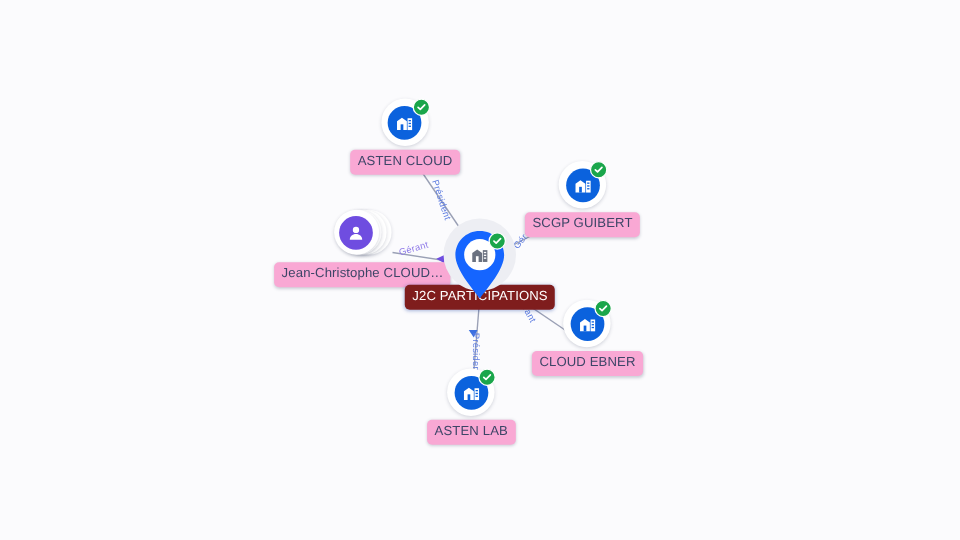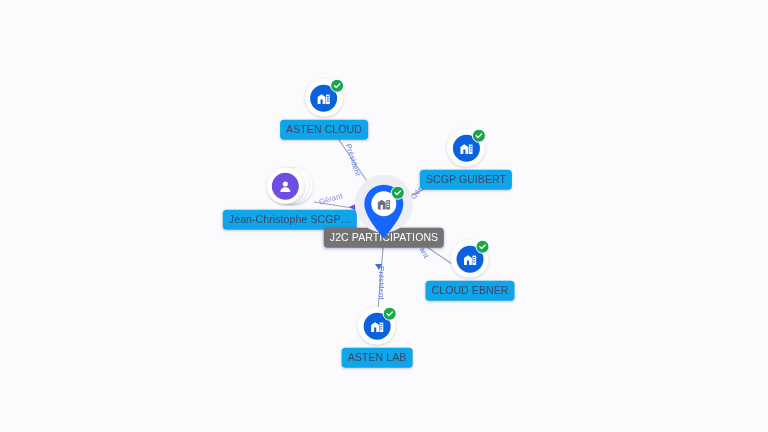--- a/index.html
+++ b/index.html
@@ -142,32 +142,32 @@
     justify-content: center;
     box-sizing: border-box;
   }
   .badge svg { display: block; }
   .badge.on-disc { right: -1px; top: 0px; }
   .badge.on-pin  { right: 2px;  top: 3px; }
 
   
   .label {
     margin-top: 3px;
-    background: #0ea5e9;
+    background: #f9a8d4;
     color: #3d4567;
     font-size: 10.5px;
     line-height: 1;
     padding: 4px 6px 5px 6px;
     border-radius: 4px;
     white-space: nowrap;
     box-shadow: 0 1px 2.5px rgba(40,50,80,0.22);
     letter-spacing: 0.1px;
   }
   .label.selected {
-    background: #737373;
+    background: #7f1d1d;
     color: #ffffff;
     box-shadow: 0 1px 3px rgba(20,60,160,0.35);
   }
   .label.person { color: #3d4567; }
 
   
   .edge-label {
     position: absolute;
     font-size: 7.5px;
     line-height: 1;
@@ -260,21 +260,21 @@
       <div class="person-card c3"></div>
       <div class="person-card front">
         <div class="person-inner">
           <svg width="15" height="15" viewBox="0 0 16 16">
             <circle cx="8" cy="5.5" r="2.7" fill="#ffffff"></circle>
             <path d="M2.7 14c0-3 2.4-4.9 5.3-4.9s5.3 1.9 5.3 4.9z" fill="#ffffff"></path>
           </svg>
         </div>
       </div>
     </div>
-    <div class="label person">Jean-Christophe SCGP…</div>
+    <div class="label person">Jean-Christophe CLOUD…</div>
   </div>
 
   <div class="node" style="left:470px; top:270px;">
     <div class="company-disc">
       <div class="company-inner">
         <svg width="15" height="15" viewBox="0 0 16 16">
           <path d="M1.6 14.2V6.6l4.2-3 4.2 3v7.6z" fill="#ffffff"></path>
           <rect x="10.6" y="4.1" width="3.9" height="10.1" fill="#ffffff"></rect>
           <rect x="11.5" y="5.6" width="2" height="1.1" fill="#0b62dd"></rect>
           <rect x="11.5" y="8" width="2" height="1.1" fill="#0b62dd"></rect>
@@ -284,21 +284,21 @@
       </div>
       <div class="badge on-disc">
         <svg width="8" height="8" viewBox="0 0 10 10">
           <path d="M1.7 5.1 L3.9 7.2 L8.3 2.7" stroke="#ffffff" stroke-width="1.7" fill="none" stroke-linecap="round" stroke-linejoin="round"></path>
         </svg>
       </div>
     </div>
     <div class="label">CLOUD EBNER</div>
   </div>
 
-  <div class="node" style="left:377px; top:337px;">
+  <div class="node" style="left:377px; top:325px;">
     <div class="company-disc">
       <div class="company-inner">
         <svg width="15" height="15" viewBox="0 0 16 16">
           <path d="M1.6 14.2V6.6l4.2-3 4.2 3v7.6z" fill="#ffffff"></path>
           <rect x="10.6" y="4.1" width="3.9" height="10.1" fill="#ffffff"></rect>
           <rect x="11.5" y="5.6" width="2" height="1.1" fill="#0b62dd"></rect>
           <rect x="11.5" y="8" width="2" height="1.1" fill="#0b62dd"></rect>
           <rect x="11.5" y="10.4" width="2" height="1.1" fill="#0b62dd"></rect>
           <rect x="4.7" y="9.3" width="2.3" height="4.9" fill="#0b62dd"></rect>
         </svg>

